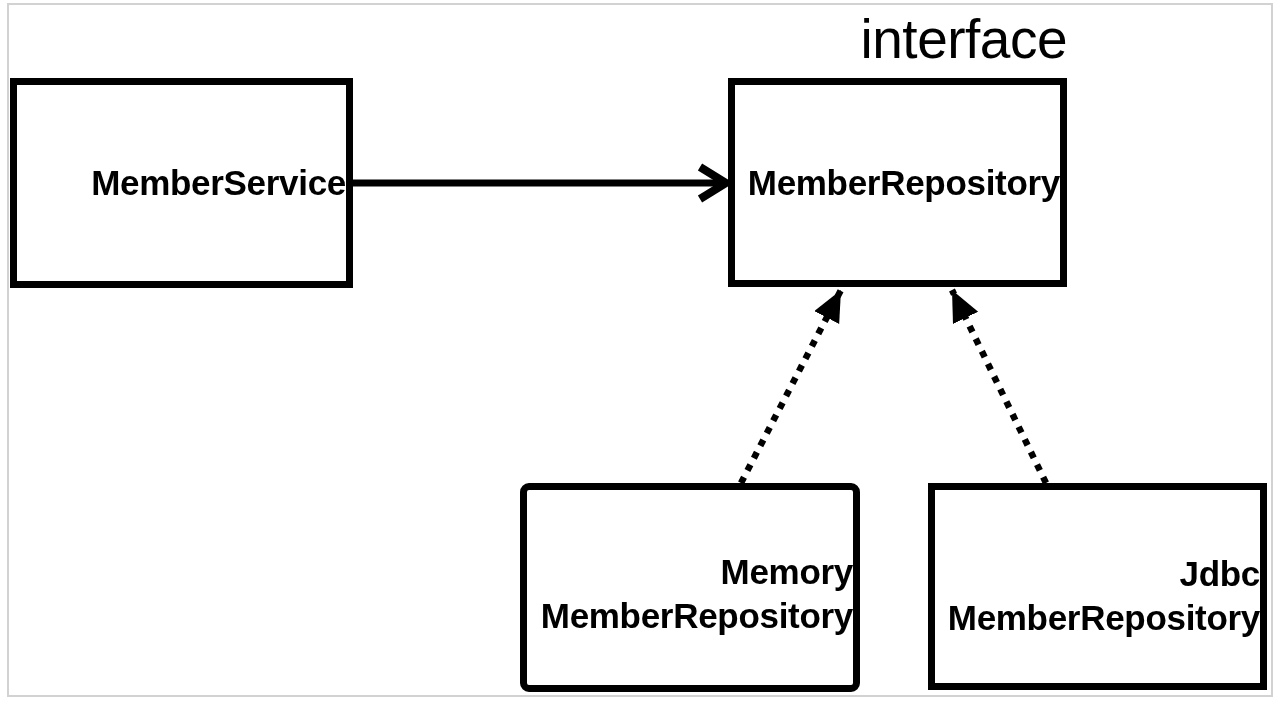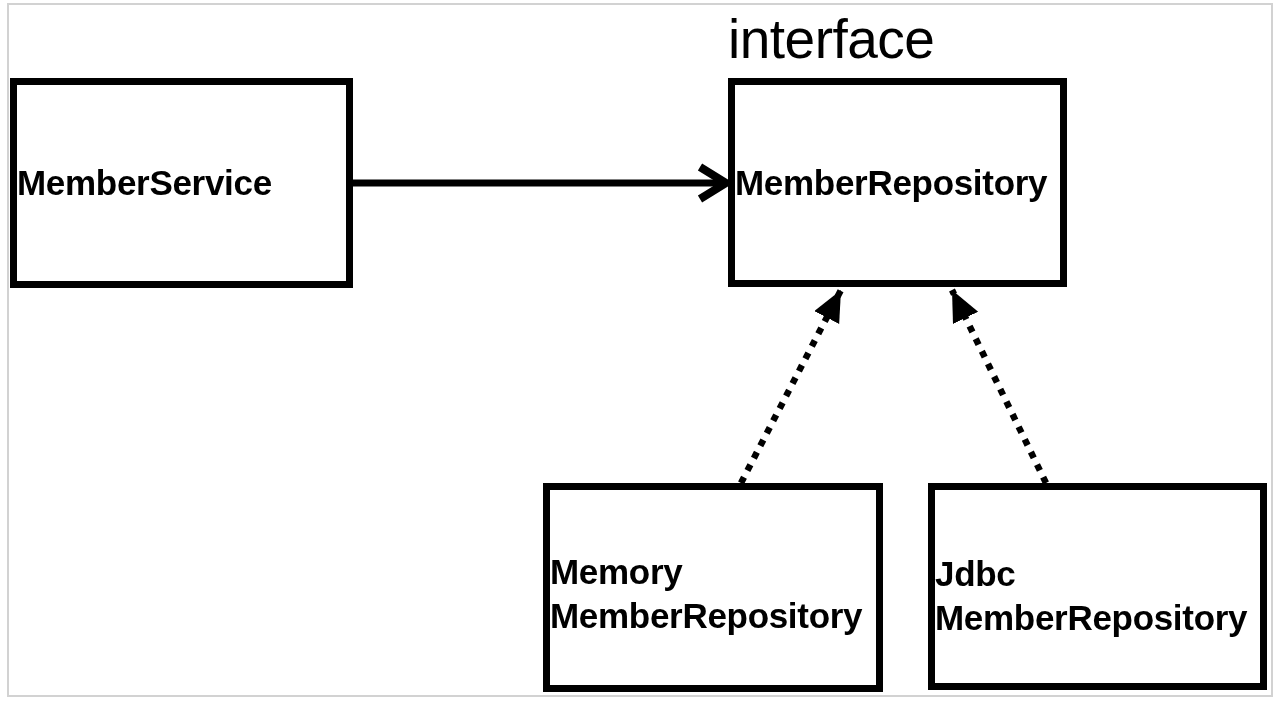--- a/index.html
+++ b/index.html
@@ -34,39 +34,39 @@
     width: 1280px;
     height: 707px;
   }
   .node {
     position: absolute;
     box-sizing: border-box;
     border: 7px solid #000000;
     background: #ffffff;
     display: flex;
     flex-direction: column;
-    align-items: flex-start;
+    align-items: flex-end;
     justify-content: center;
     text-align: center;
     color: #000000;
     font-weight: bold;
     font-size: 35px;
     letter-spacing: -0.3px;
     line-height: 44px;
   }
   .node-service   { left: 10px;  top: 78px;  width: 343px; height: 210px; }
   .node-repo      { left: 728px; top: 78px;  width: 339px; height: 209px; }
-  .node-memory    { left: 543px; top: 483px; width: 340px; height: 209px; padding-top: 12px; }
+  .node-memory    { left: 520px; top: 483px; width: 340px; height: 209px; padding-top: 12px; border-radius: 9px; }
   .node-jdbc      { left: 928px; top: 483px; width: 339px; height: 207px; padding-top: 18px; }
   .interface-label {
     position: absolute;
     left: 728px;
     top: 8px;
     width: 339px;
-    text-align: left;
+    text-align: right;
     font-size: 55px;
     font-weight: normal;
     color: #000000;
     line-height: 62px;
     letter-spacing: -0.5px;
   }
 </style>
 </head>
 <body>
 

